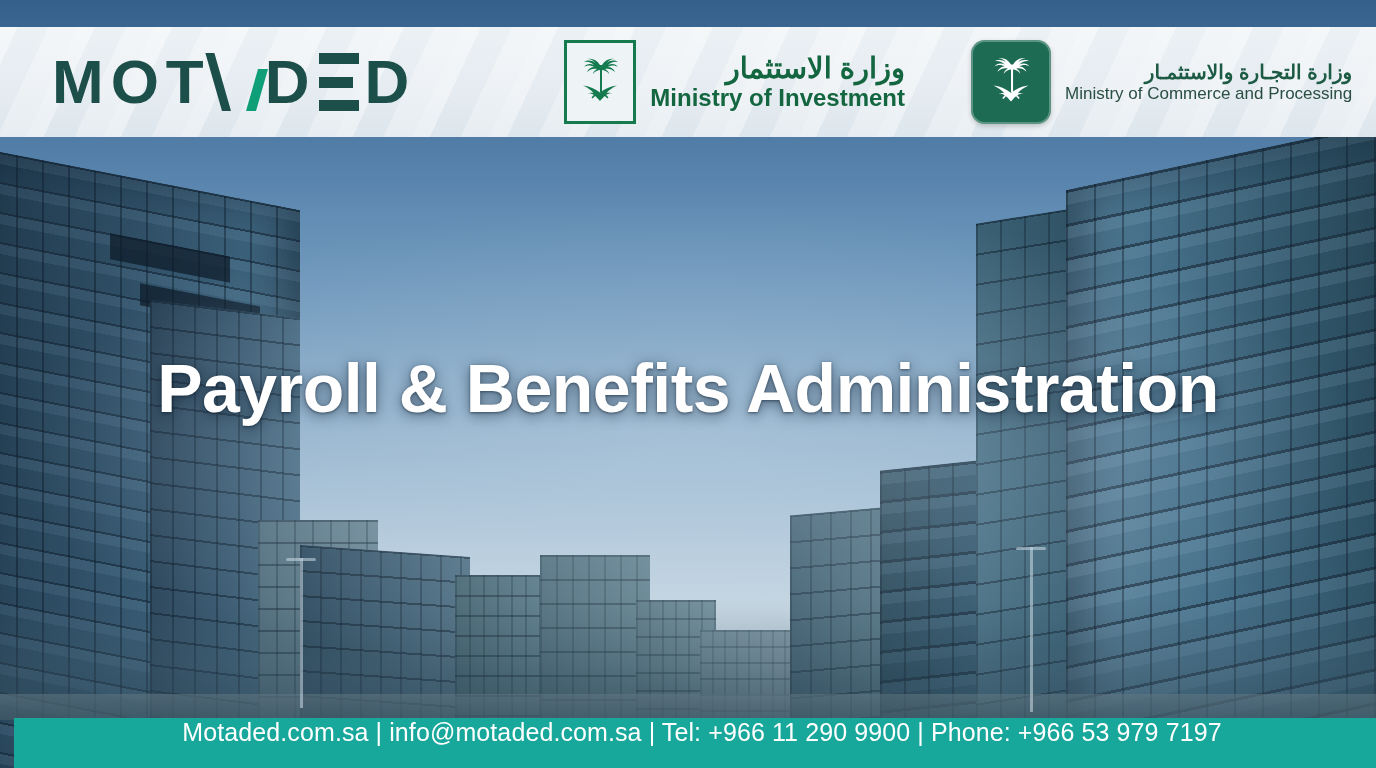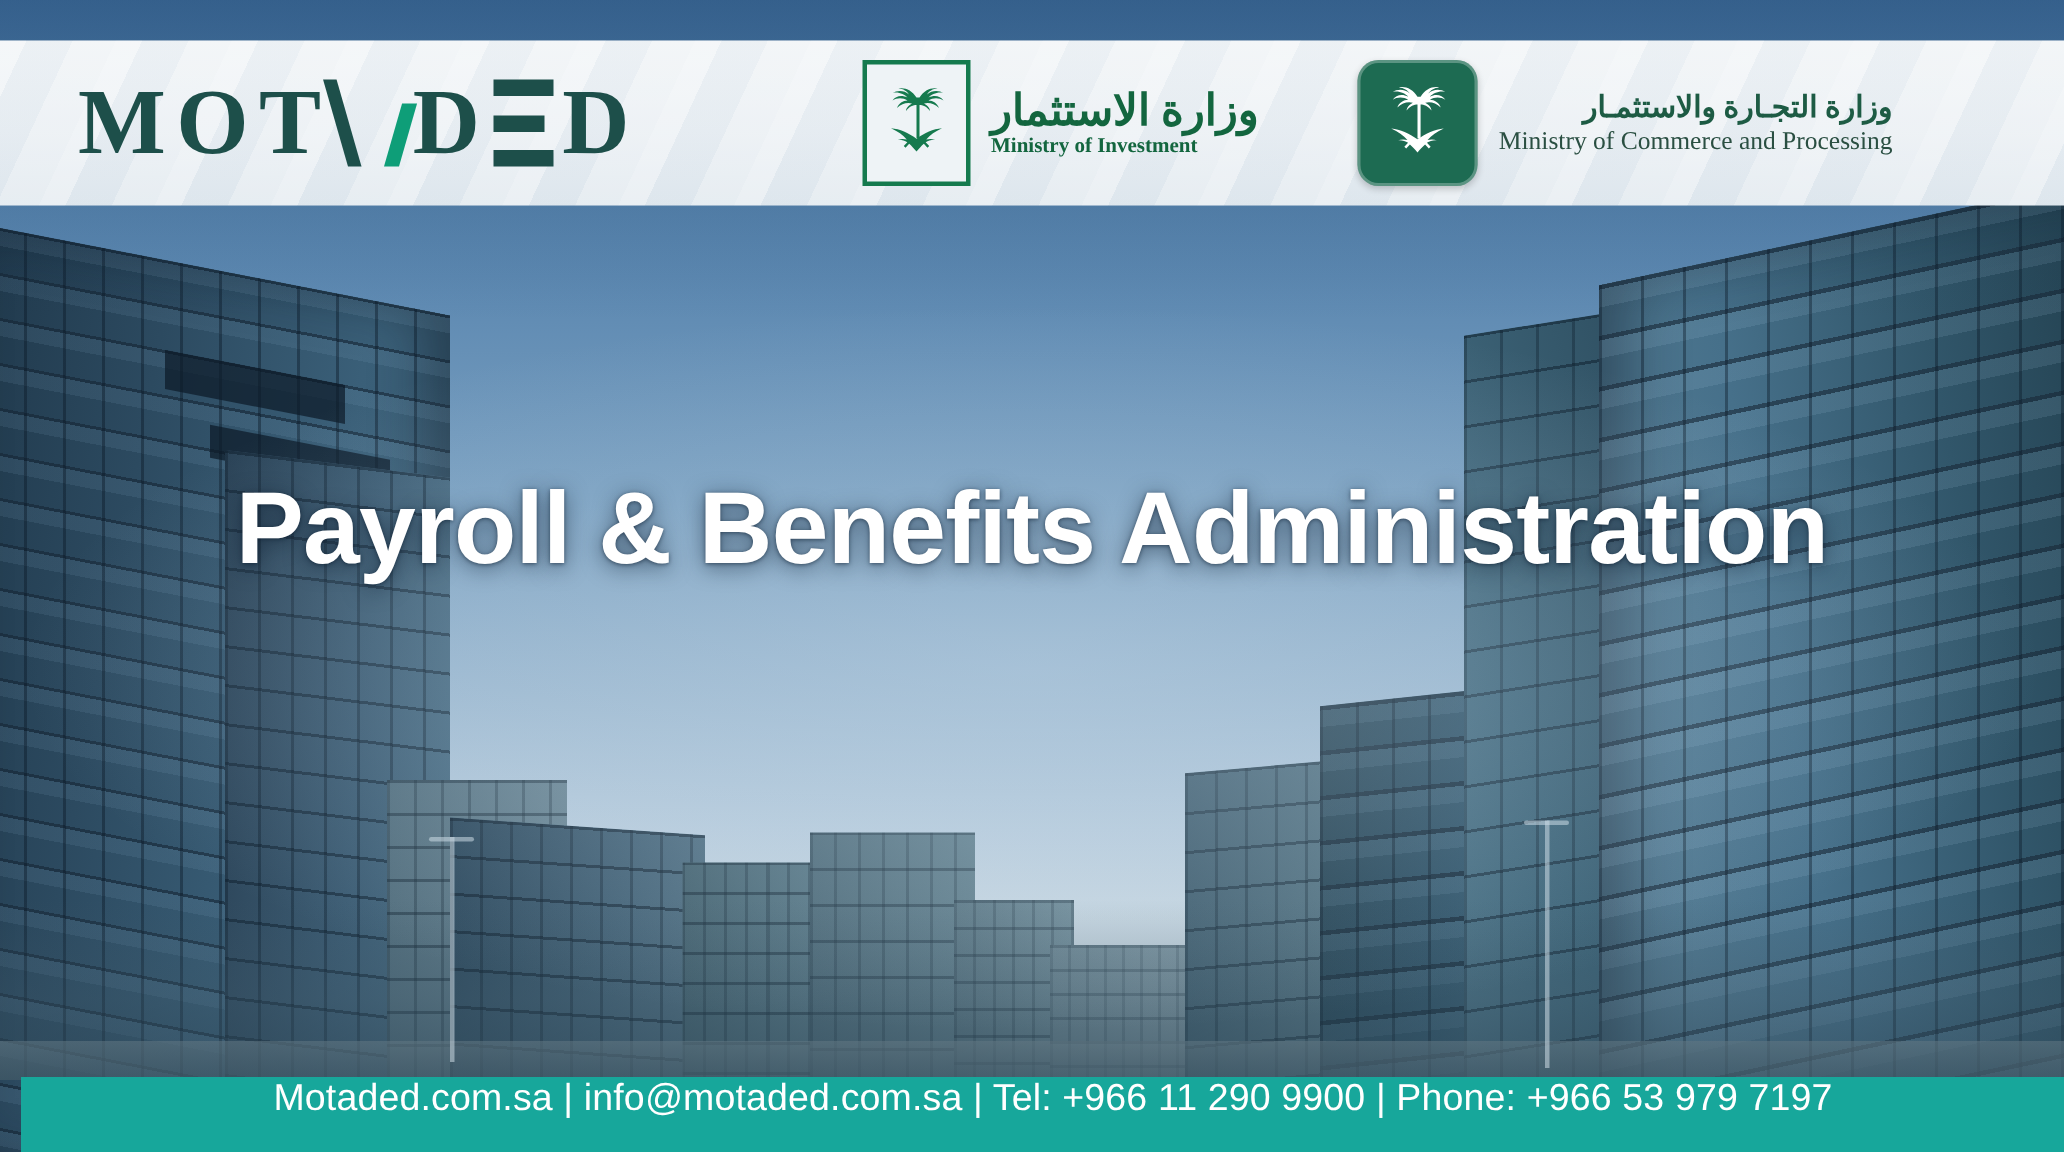--- a/index.html
+++ b/index.html
@@ -178,21 +178,21 @@
     display:flex; align-items:center; overflow:hidden;
   }
   #header-bar .stripes{
     position:absolute; left:0; top:0; width:100%; height:100%;
     background:repeating-linear-gradient(115deg,
       rgba(255,255,255,.75) 0 16px,
       rgba(228,236,243,.35) 16px 44px,
       rgba(255,255,255,.55) 44px 70px);
     opacity:.55; pointer-events:none;
   }
-  #header-bar .inner{ position:relative; display:flex; width:100%; height:100%;font-family:Liberation Serif, serif; }
+  #header-bar .inner{ position:relative; display:flex; width:100%; height:100%; }
 
   
   #logo-motaded{
     margin-left:52px; display:flex; align-items:center;
   }
   .wordmark{
     font-size:62px; font-weight:bold; letter-spacing:7px;
     color:#1d4f4a; line-height:1; display:flex; align-items:center;
   }
   .wm-letter{ display:inline-block; }
@@ -223,32 +223,33 @@
     display:flex; align-items:center; justify-content:center; flex:none;
   }
   .emblem-solid{
     width:80px; height:84px; background:#1d6b52; border-radius:14px;
     display:flex; align-items:center; justify-content:center; flex:none;
     box-shadow:inset 0 0 0 2px rgba(255,255,255,.28), 0 2px 5px rgba(0,0,0,.2);
   }
   .ministry-text{ margin-left:14px; line-height:1.12; }
   .ar{ font-size:29px; font-weight:bold; color:#13663f; direction:rtl; white-space:nowrap; }
   #logo-mci .ar{ color:#1d5b44; font-size:20px; }
-  .en{ font-size:14px; font-weight:bold; color:#13663f; white-space:nowrap; }
+  .en{ font-size:24px; font-weight:bold; color:#13663f; white-space:nowrap; }
   #logo-mci .en{ color:#2a4f42; font-size:17px; font-weight:normal; }
 
   
   #hero{
     position:absolute; left:0; top:318px; width:1376px;
     text-align:center; padding:0 60px;
   }
   #hero-title{
     font-size:68px; font-weight:bold; color:#ffffff; letter-spacing:-.5px;
     text-shadow:0 3px 14px rgba(12,30,48,.55), 0 1px 3px rgba(12,30,48,.6);
     line-height:1.02;
+    margin-top:36px;
   }
   #hero-subtitle{
     margin-top:12px; font-size:37px; font-weight:normal; color:#f2f7fa;
     letter-spacing:.2px;
     text-shadow:0 2px 10px rgba(12,30,48,.5), 0 1px 2px rgba(12,30,48,.5);
   }
 
   
   #footer-bar{
     position:absolute; left:0; bottom:0; width:1376px; height:50px;

